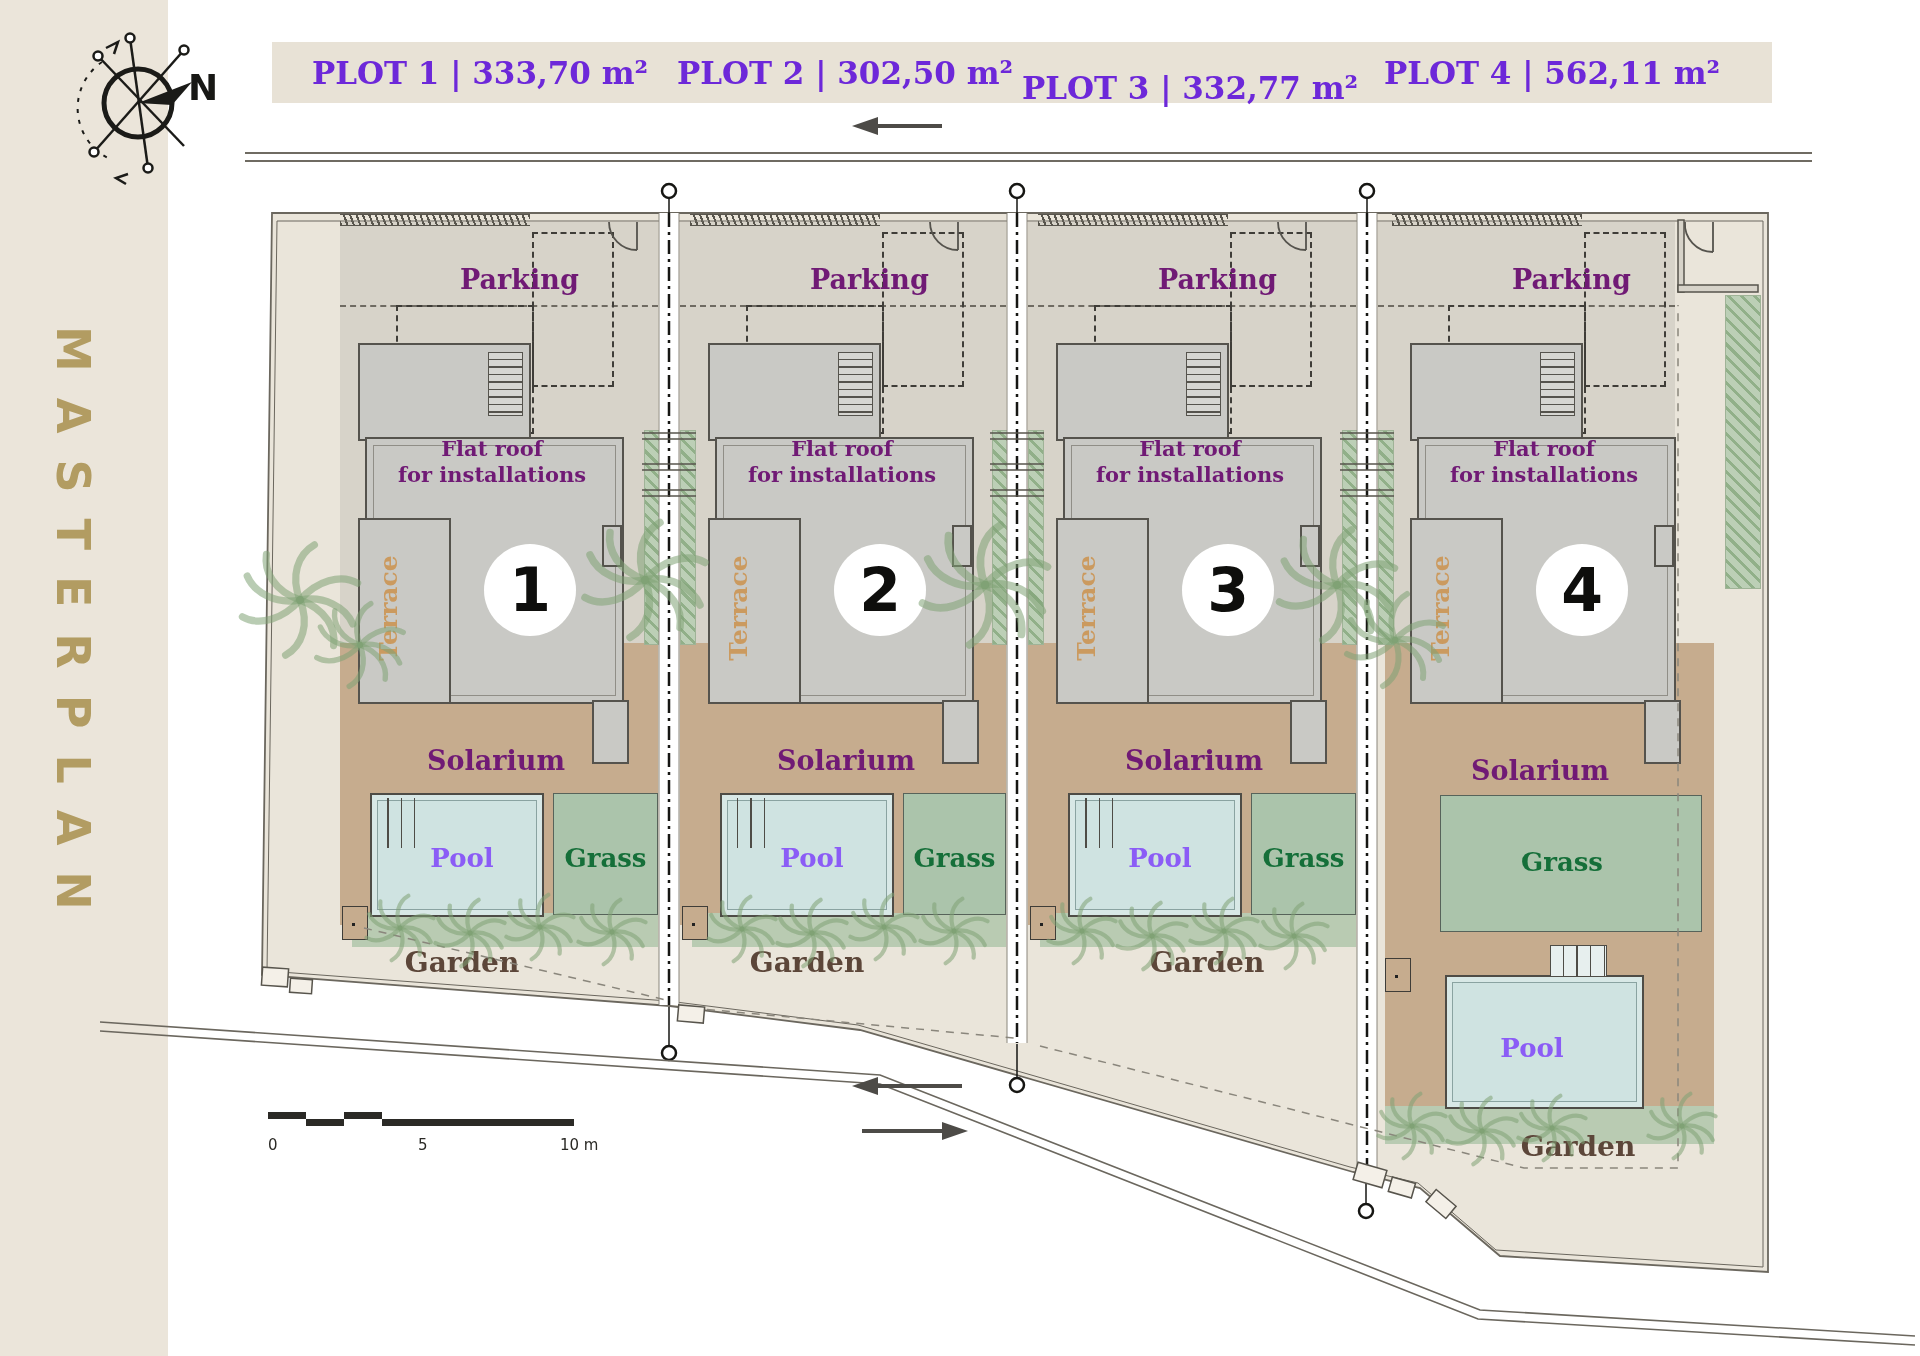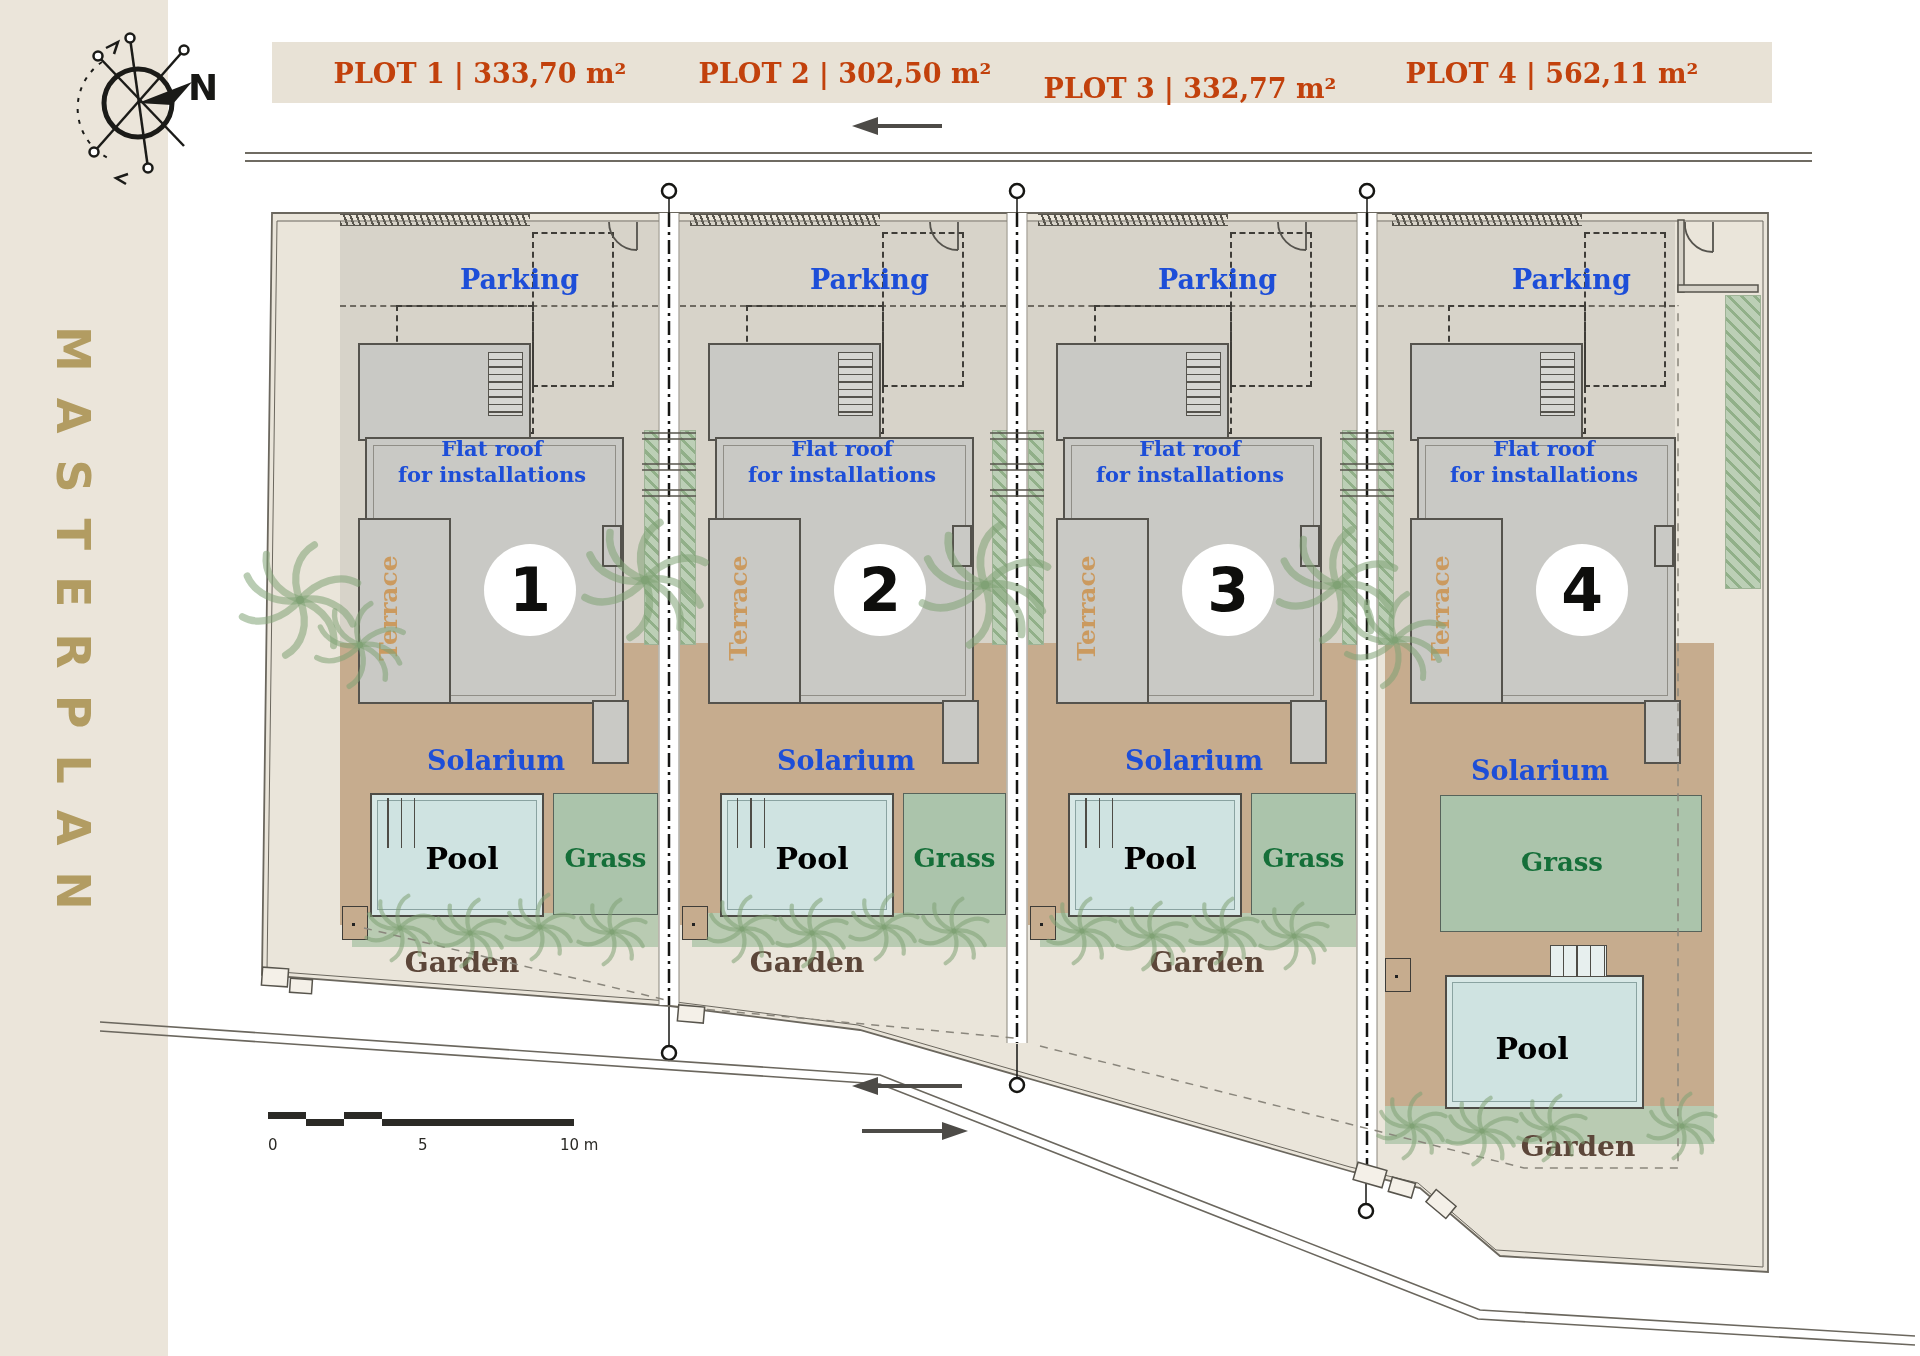--- a/index.html
+++ b/index.html
@@ -1,26 +1,26 @@
 <!DOCTYPE html>
 <html><head>
 <meta charset="utf-8">
 <style>
   html,body{margin:0;padding:0;background:#ffffff;}
   #stage{position:relative;width:1920px;height:1356px;background:#ffffff;overflow:hidden;
          font-family:"DejaVu Serif", serif;}
   .abs{position:absolute;}
   .ctr{transform:translate(-50%,-50%);white-space:nowrap;text-align:center;}
-  .lbl-white{color:#1d4ed8;font-weight:bold;}
+  .lbl-white{color:#701a75;font-weight:bold;}
   .sidebar{left:0;top:0;width:168px;height:1356px;background:#ebe5da;}
   .vtitle{left:46px;top:326px;height:700px;writing-mode:vertical-rl;
           font-family:"DejaVu Sans", sans-serif;font-weight:bold;font-size:46px;
           letter-spacing:26px;color:#b29c62;}
   .header-bar{left:272px;top:42px;width:1500px;height:61px;background:#e8e2d6;}
-  .header-lbl{top:73px;font-size:27px;font-weight:bold;color:#c2410c;}
+  .header-lbl{top:73px;font-size:31px;font-weight:bold;color:#6d28d9;}
   .hline{height:2px;background:#6f6b62;}
   .gray-zone{background:#d7d3c9;}
   .tan-zone{background:#c6ac8e;}
   .band-zone{background:#b9cbb2;}
   .hatch{height:10px;border-top:1.5px solid #57544c;border-bottom:1.5px solid #57544c;
          background:repeating-linear-gradient(70deg,#57544c 0 2px,rgba(0,0,0,0) 2px 6px);}
   .dashline{border-top:2px dashed #6f6b62;height:0;}
   .dashrect{border:2px dashed #3f3d38;background:transparent;}
   .house{background:#c9c9c5;border:2px solid #55534d;}
   .house-inner{position:absolute;left:6px;top:6px;right:6px;bottom:6px;border:1px solid #908e87;}
@@ -32,21 +32,21 @@
   .pool-steps{position:absolute;left:3px;top:3px;width:42px;height:50px;
               background:repeating-linear-gradient(90deg,rgba(0,0,0,0) 0 12px,#4e4c46 12px 13.5px);}
   .grass{background:#abc4ab;border:1.5px solid #57635a;}
   .hedge{background:#bccfb6;border:1px solid #9fb397;
          background-image:repeating-linear-gradient(45deg,rgba(110,150,100,.55) 0 3px,rgba(0,0,0,0) 3px 9px);}
   .sq-mark{background:#c6ac8e;border:1.5px solid #3f3d38;}
   .sq-mark:after{content:"";position:absolute;left:9px;top:16px;width:3px;height:3px;background:#222;}
   .t-park{font-size:27px;}
   .t-roof{font-size:21px;line-height:1.25;}
   .t-sol{font-size:27px;}
-  .t-pool{font-size:30px;font-weight:bold;color:#000000;}
+  .t-pool{font-size:26px;font-weight:bold;color:#8b5cf6;}
   .t-grass{font-size:26px;font-weight:bold;color:#156f39;}
   .t-garden{font-size:28px;font-weight:bold;color:#5c4639;}
   .t-terr{font-size:25px;font-weight:bold;color:#cb9a5f;}
   svg{display:block;}
   #overlay{position:absolute;left:0;top:0;z-index:60;pointer-events:none;}
   #siteBase{position:absolute;left:0;top:0;z-index:1;pointer-events:none;}
   .z10{z-index:10;} .z20{z-index:20;} .z30{z-index:30;} .z40{z-index:40;}
 </style>
 </head>
 <body>

